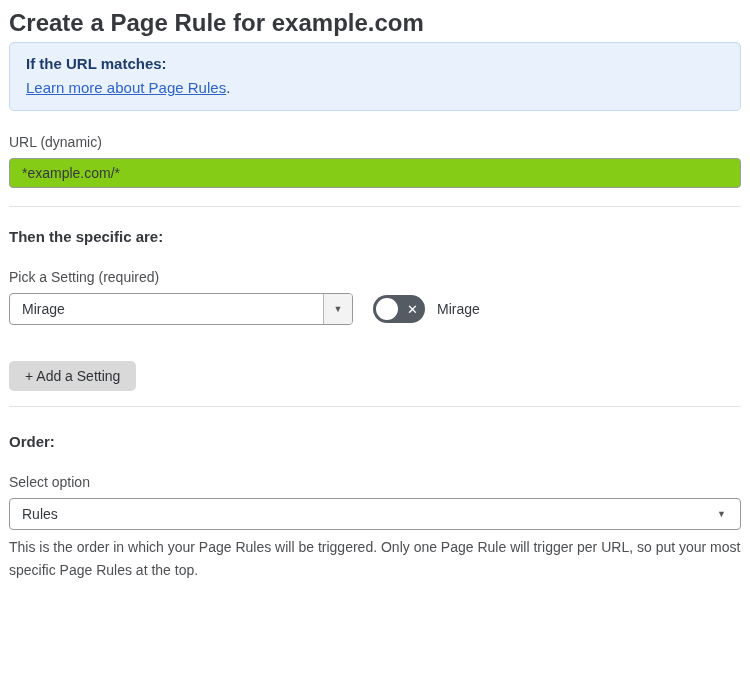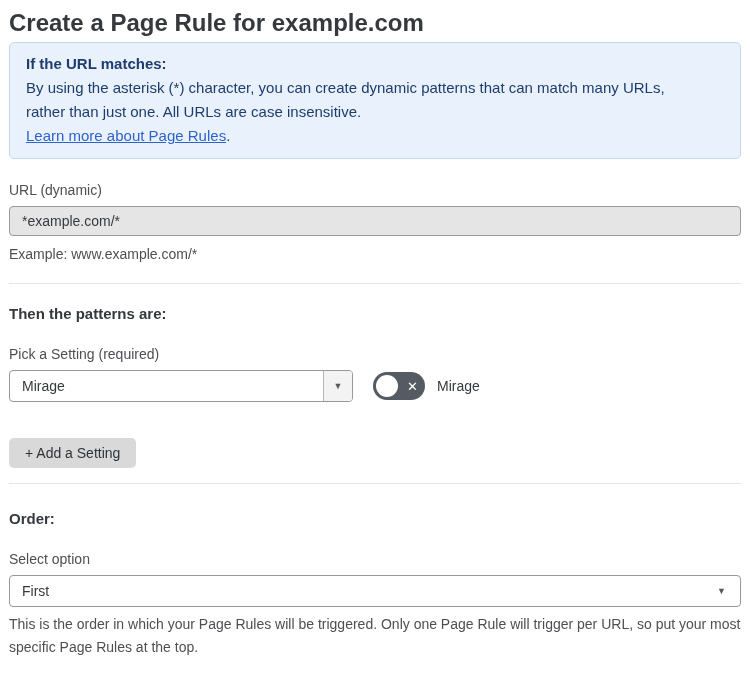--- a/index.html
+++ b/index.html
@@ -50,21 +50,21 @@
     display: block;
     margin-top: 8px;
     width: 100%;
     height: 30px;
     border: 1px solid #999a9c;
     border-radius: 4px;
     padding: 0 12px;
     font-family: "Liberation Sans", sans-serif;
     font-size: 14px;
     color: #36393f;
-    background: #e5e5e5;
+    background: #84cc16;
   }
 
   .helper {
     margin-top: 7px;
     font-size: 14px;
     color: #4d4f52;
     line-height: 22px;
   }
 
   .divider {
@@ -190,31 +190,29 @@
 </style>
 </head>
 <body>
 
 <div class="page">
 
   <h1 class="page-title">Create a Page Rule for example.com</h1>
 
   <div class="info-box">
     <div class="info-heading">If the URL matches:</div>
-    <div class="info-body">By using the asterisk (*) character, you can create dynamic patterns that can match many URLs, rather than just one. All URLs are case insensitive.</div>
     <div class="info-link-line"><a class="info-link">Learn more about Page Rules</a><span>.</span></div>
   </div>
 
   <label class="field-label">URL (dynamic)</label>
   <input class="url-input" type="text" value="*example.com/*" style="">
-  <div class="helper">Example: www.example.com/*</div>
 
   <hr class="divider">
 
-  <div class="section-heading">Then the patterns are:</div>
+  <div class="section-heading">Then the specific are:</div>
 
   <label class="field-label">Pick a Setting (required)</label>
 
   <div class="picker-row">
     <div class="combo">
       <span class="combo-value">Mirage</span>
       <span class="combo-arrow-box">
         <span class="caret">▼</span>
       </span>
     </div>
@@ -227,21 +225,21 @@
 
   <button class="gray-btn add-btn">+ Add a Setting</button>
 
   <hr class="divider divider-2">
 
   <div class="section-heading order-heading">Order:</div>
 
   <label class="field-label">Select option</label>
 
   <div class="combo full">
-    <span class="combo-value">First</span>
+    <span class="combo-value">Rules</span>
     <span class="caret-plain">
       <span class="caret">▼</span>
     </span>
   </div>
 
   <div class="order-helper">This is the order in which your Page Rules will be triggered. Only one Page Rule will trigger per URL, so put your most specific Page Rules at the top.</div>
 
   
 
   

